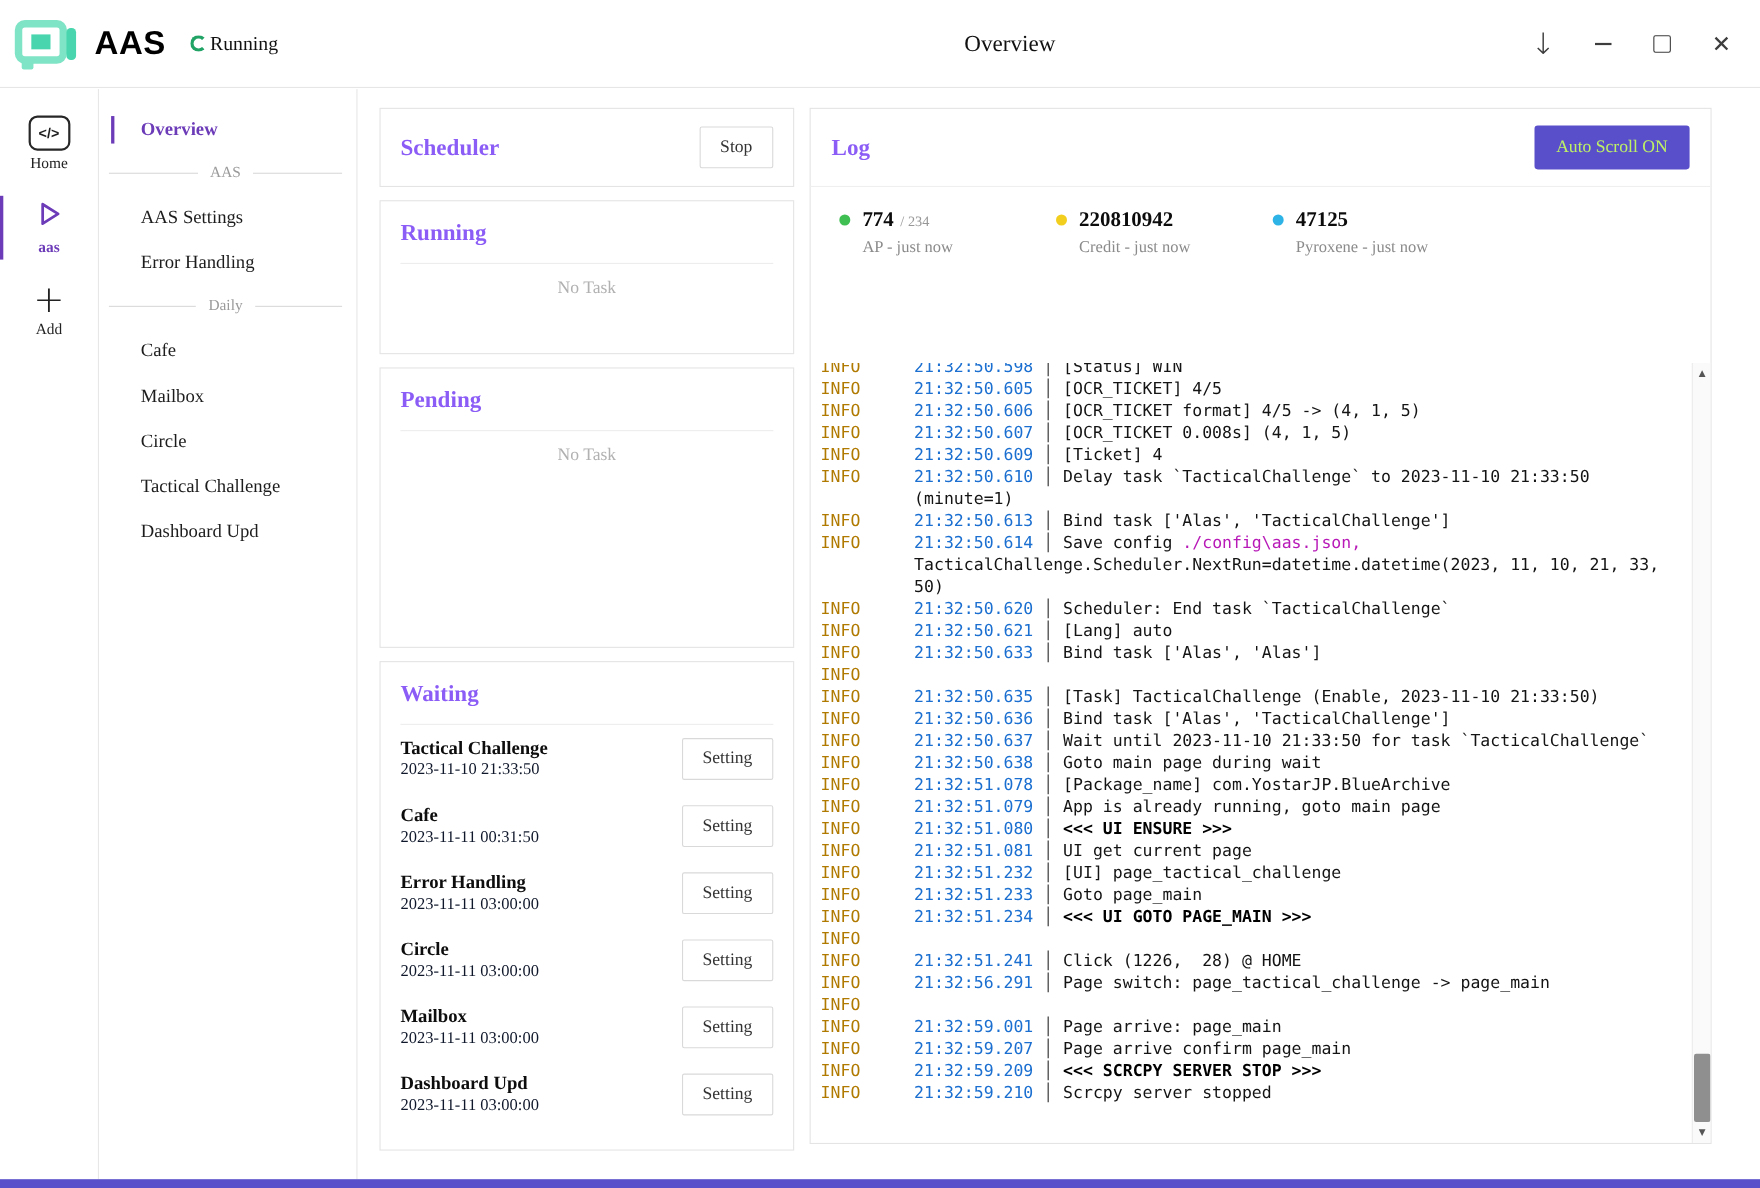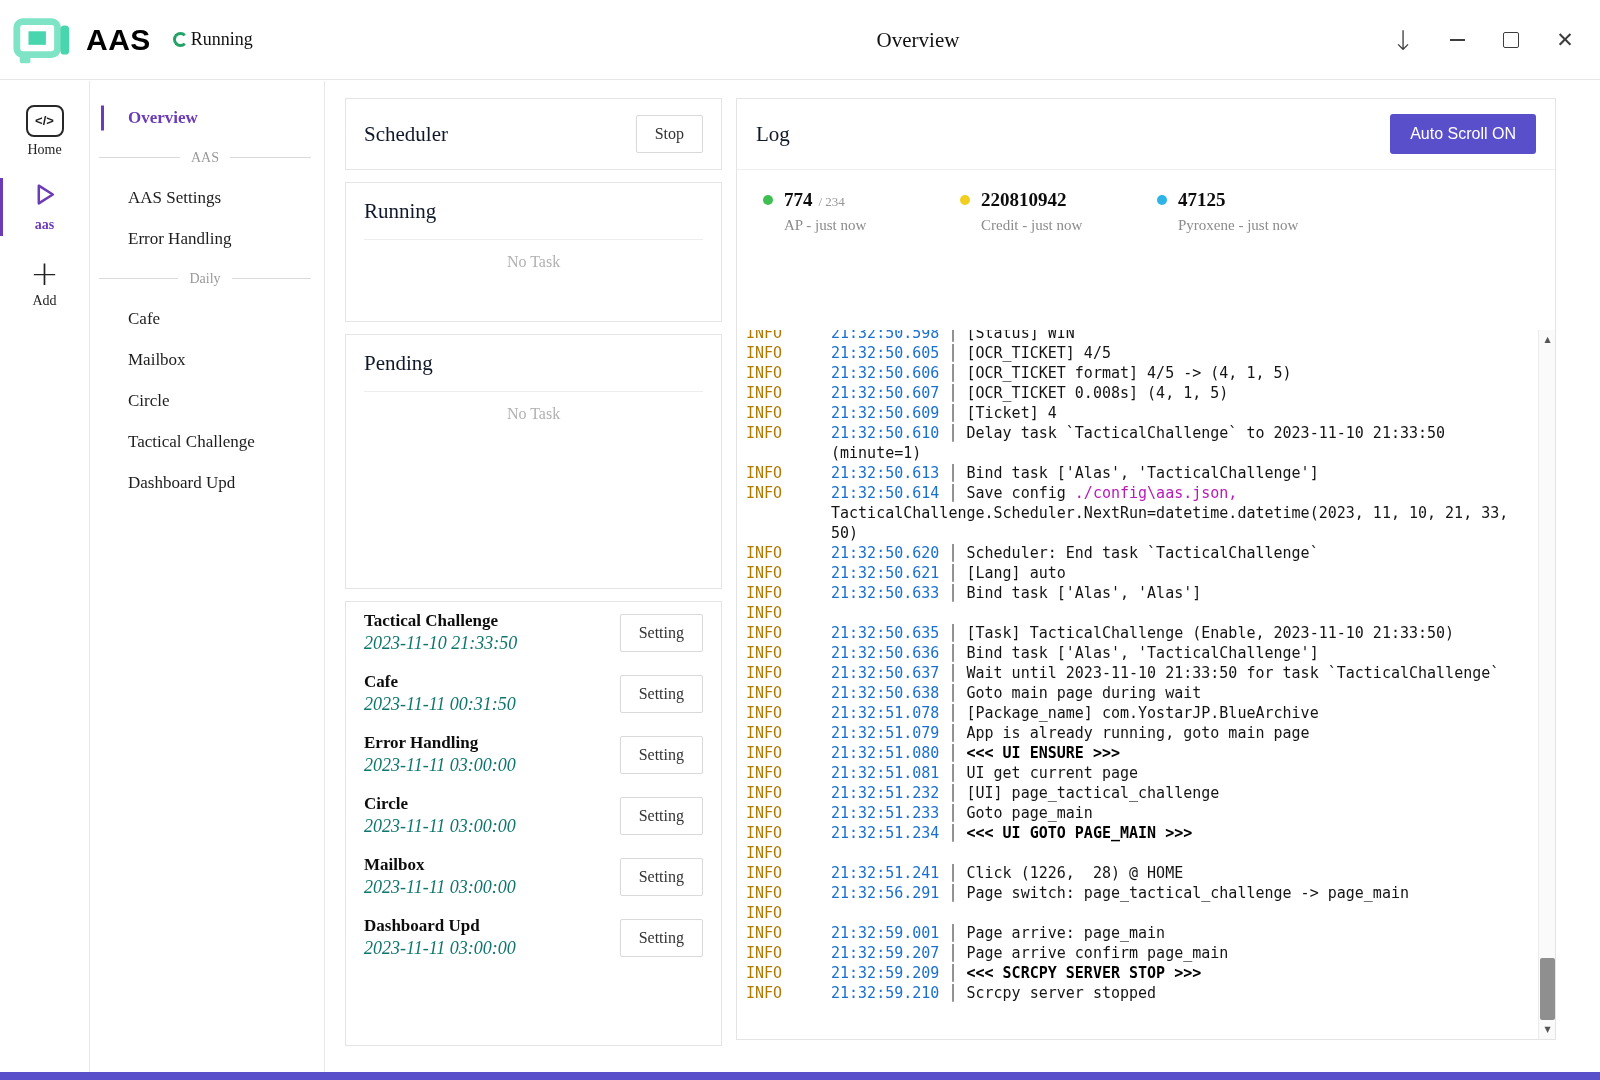--- a/index.html
+++ b/index.html
@@ -77,46 +77,46 @@
     position:absolute; left:10px; top:50%; transform:translateY(-50%);
     width:3px; height:25px; background:var(--menu-active,#6c3bb8);
   }
   .group-sep { height:39px; display:flex; align-items:center; padding:0 13px 0 8px; color:#9a9a9a; font-size:14px; }
   .group-sep .line { flex:1; height:0; border-top:1px solid #d9d9d9; }
   .group-sep .lbl { padding:0 11px; }
 
   
   .col-left { position:absolute; left:345px; top:98px; width:377px; }
   .card { background:#fff; border:1px solid #e4e4e4; margin-bottom:12px; }
-  .card-title { font-size:21px; font-weight:400; margin:0; color:#0f172a; }
+  .card-title { font-size:21px; font-weight:700; margin:0; color:#8b5cf6; }
   .card-sched { height:72px; display:flex; align-items:center; justify-content:space-between; padding:0 18px; }
   .card-block { padding:0 18px; overflow:hidden; }
   .card-head { height:57px; display:flex; align-items:center; border-bottom:1px solid #ededed; }
   .card-running { height:140px; }
   .card-pending { height:255px; }
   .card-waiting { height:445px; margin-bottom:0; }
   .empty { padding-top:13px; text-align:center; color:#b1b1b1; font-size:16px; }
   .btn {
     font-family:"Liberation Serif", serif; font-size:16px; color:#333;
     background:#fff; border:1px solid #d9d9d9; border-radius:2px;
     padding:9px 18px; cursor:pointer; white-space:nowrap;
   }
   .wait-row { height:61px; display:flex; align-items:center; justify-content:space-between; }
   .wait-name { font-size:17px; font-weight:700; color:#0d0d0d; }
-  .wait-time { font-size:18px; color:#0f766e; margin-top:2px;font-style:italic; }
+  .wait-time { font-size:15px; color:#0f172a; margin-top:2px; }
 
   
   .log-card {
     position:absolute; left:736px; top:98px; width:820px; height:942px;
     background:#fff; border:1px solid #e4e4e4; display:flex; flex-direction:column;
   }
   .log-head { height:71px; flex:0 0 auto; border-bottom:1px solid #efefef; display:flex; align-items:center; justify-content:space-between; padding:0 19px;gap:32px; }
   .autoscroll-btn {
-    background:var(--accent,#5a4fcb); color:#ffffff; border:none; border-radius:3px;
-    font-family:Liberation Sans, sans-serif; font-size:16px; padding:11px 20px; cursor:pointer;
+    background:var(--accent,#5a4fcb); color:#bef264; border:none; border-radius:3px;
+    font-family:Liberation Serif, serif; font-size:16px; padding:11px 20px; cursor:pointer;
   }
   .log-stats { height:160px; flex:0 0 auto; display:flex; padding:19px 0 0 26px; }
   .stat { width:197px; flex:0 0 auto; display:flex; gap:11px; }
   .stat:last-child { width:auto; }
   .dot { width:10px; height:10px; border-radius:50%; margin-top:6px; flex:0 0 auto; }
   .stat-vrow { display:flex; align-items:baseline; }
   .stat-val { font-size:19px; font-weight:700; color:#0c0c0c; }
   .stat-suffix { font-size:13px; color:#979797; margin-left:6px; }
   .stat-label { font-size:15px; color:#8b8b8b; margin-top:6px;text-align:center; }
 
@@ -251,20 +251,23 @@
     </section>
 
     <section class="card card-block card-pending">
       <div class="card-head">
         <h2 class="card-title">Pending</h2>
       </div>
       <div class="empty">No Task</div>
     </section>
 
     <section class="card card-block card-waiting">
+      <div class="card-head">
+        <h2 class="card-title">Waiting</h2>
+      </div>
       <div class="wait-list">
           <div class="wait-row">
             <div class="wait-info">
               <div class="wait-name">Tactical Challenge</div>
               <div class="wait-time">2023-11-10 21:33:50</div>
             </div>
             <button class="btn">Setting</button>
           </div>
           <div class="wait-row">
             <div class="wait-info">

